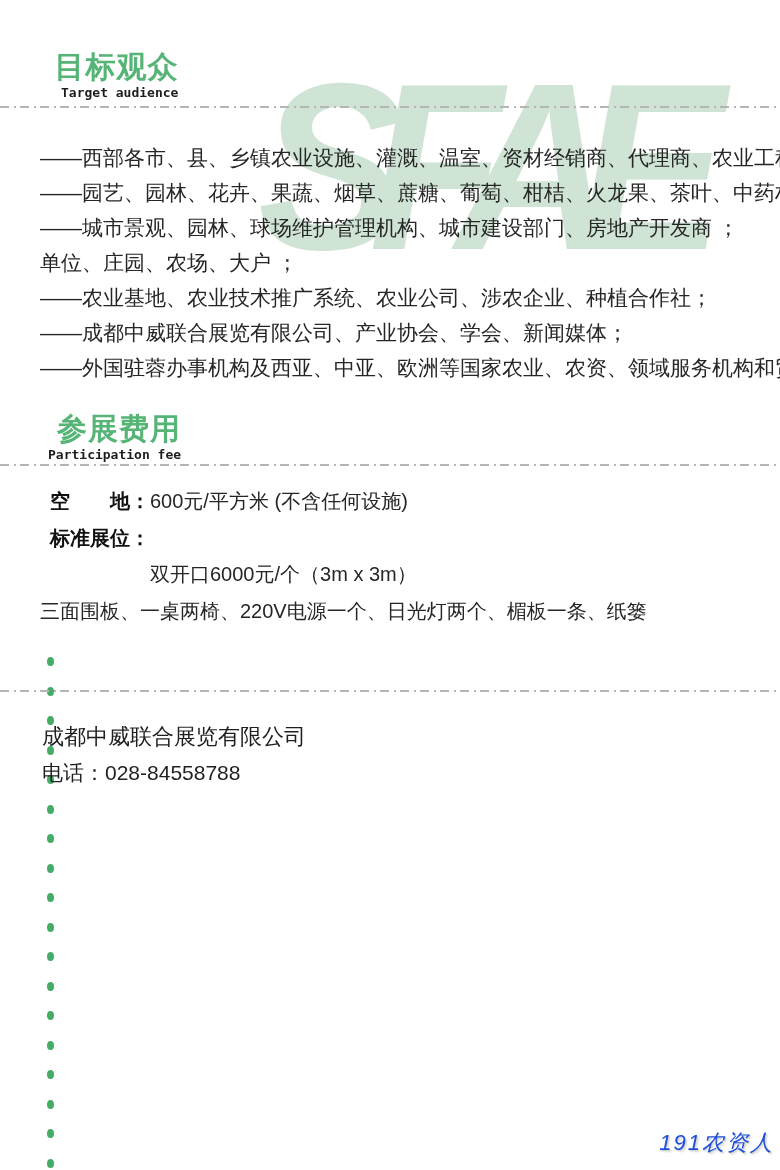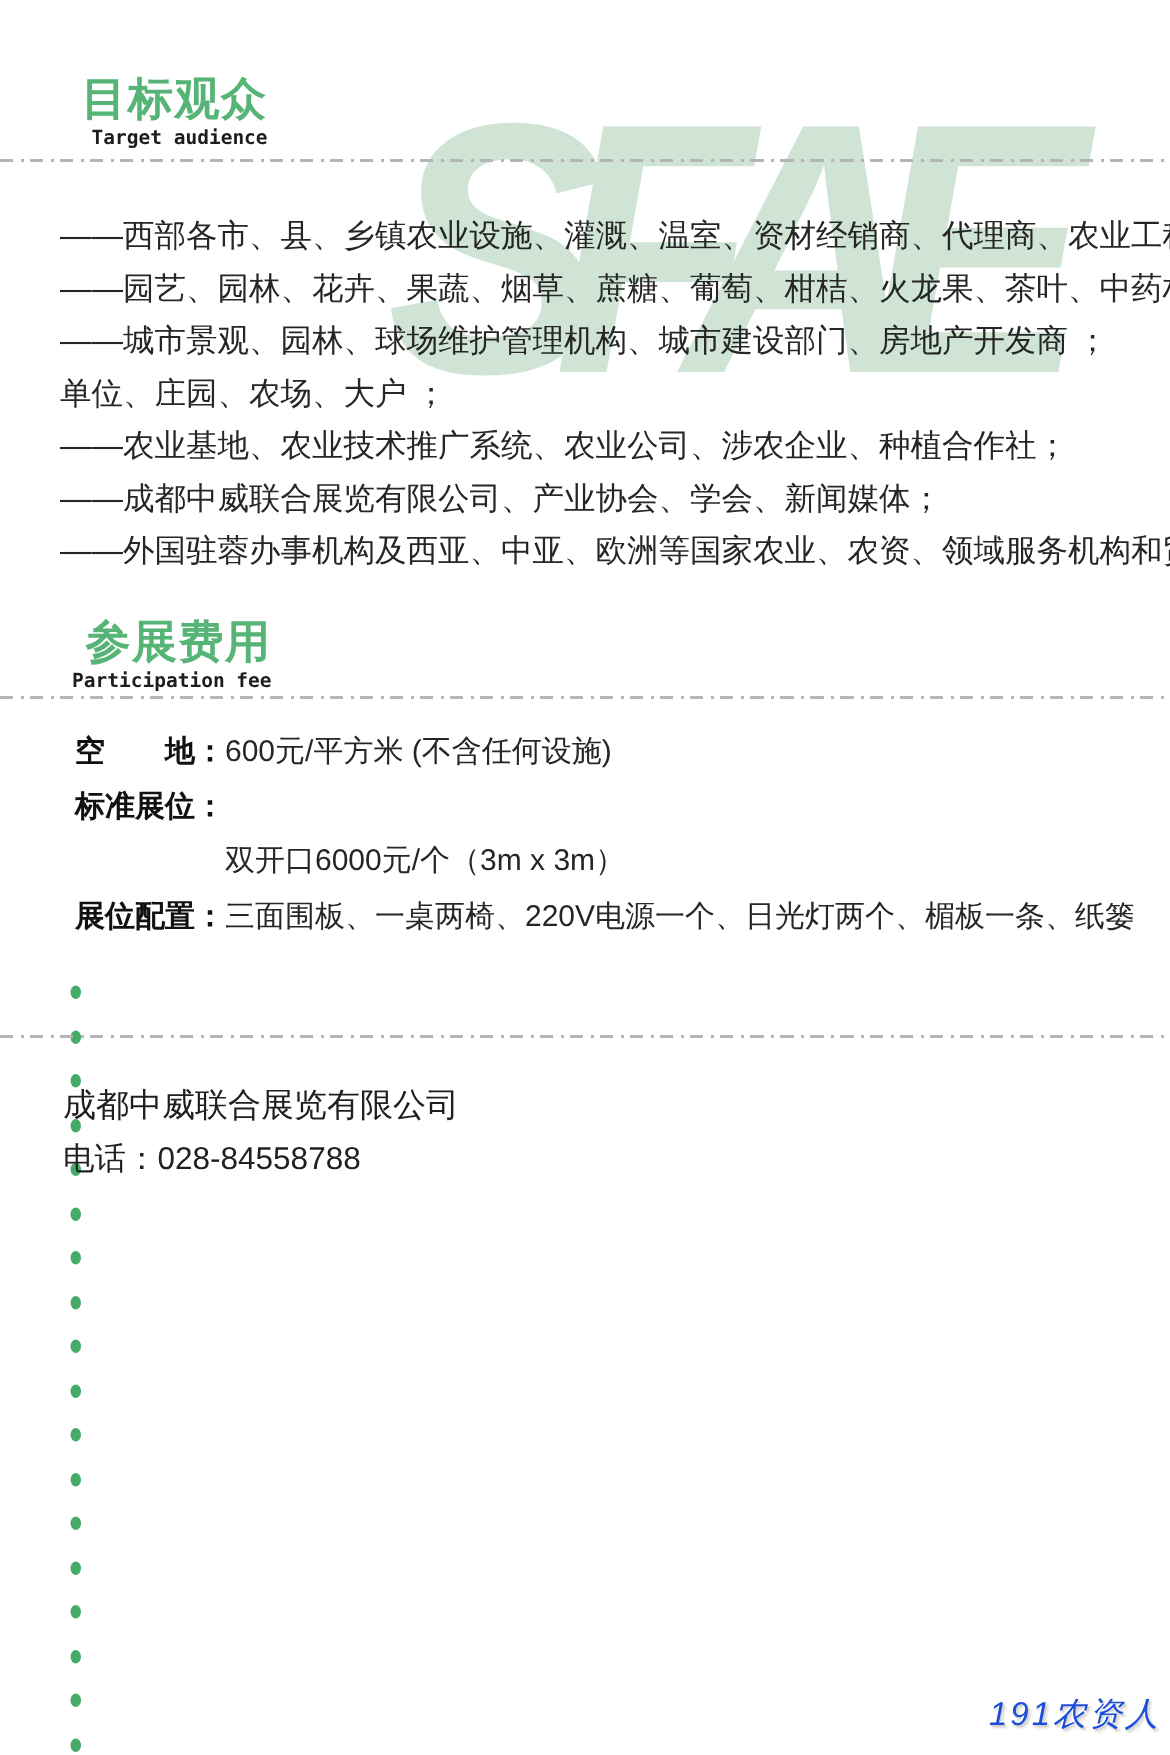--- a/index.html
+++ b/index.html
@@ -97,21 +97,20 @@
     <span class="fvalue">600元/平方米 (不含任何设施)</span>
   </div>
   <div class="fee-row">
     <span class="flabel">标准展位：</span>
   </div>
   <div class="fee-row">
     <span class="flabel"></span>
     <span class="fvalue">双开口6000元/个（3m x 3m）</span>
   </div>
   <div class="fee-row">
-    <span class="flabel">展位配置：</span>
     <span class="fvalue">三面围板、一桌两椅、220V电源一个、日光灯两个、楣板一条、纸篓</span>
   </div>
 </div>
 
 <div class="layer dots-row">
     <span class="dot"></span>
     <span class="dot"></span>
     <span class="dot"></span>
     <span class="dot"></span>
     <span class="dot"></span>

